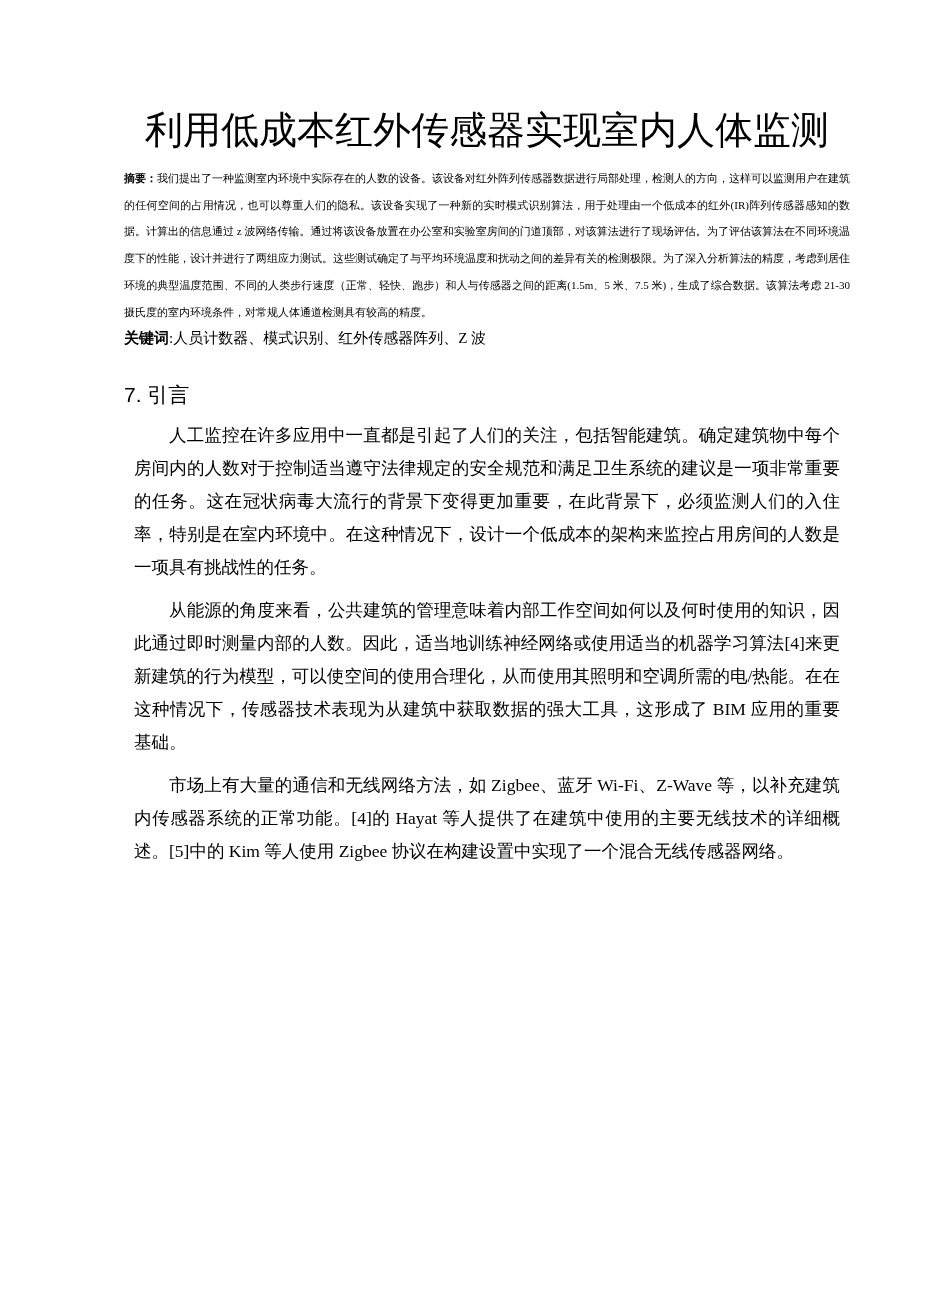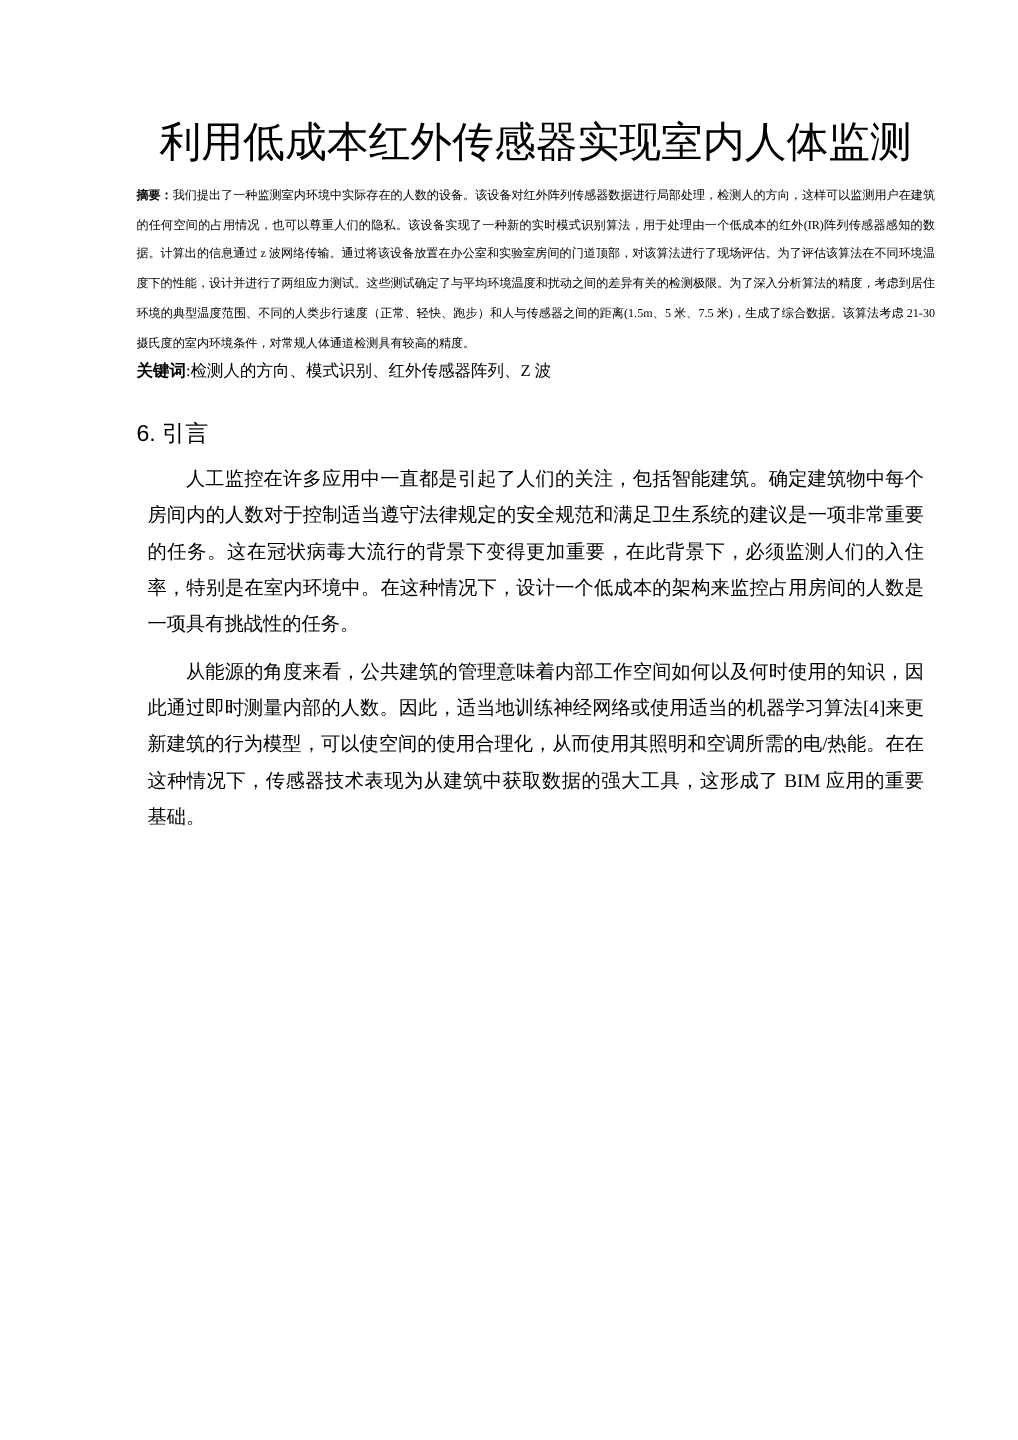--- a/index.html
+++ b/index.html
@@ -60,22 +60,23 @@
 </style>
 </head>
 <body>
 
 <div class="page">
 
   <h1 class="doc-title">利用低成本红外传感器实现室内人体监测</h1>
 
   <p class="abstract"><span class="bold">摘要：</span><span>我们提出了一种监测室内环境中实际存在的人数的设备。该设备对红外阵列传感器数据进行局部处理，检测人的方向，这样可以监测用户在建筑的任何空间的占用情况，也可以尊重人们的隐私。该设备实现了一种新的实时模式识别算法，用于处理由一个低成本的红外(IR)阵列传感器感知的数据。计算出的信息通过 z 波网络传输。通过将该设备放置在办公室和实验室房间的门道顶部，对该算法进行了现场评估。为了评估该算法在不同环境温度下的性能，设计并进行了两组应力测试。这些测试确定了与平均环境温度和扰动之间的差异有关的检测极限。为了深入分析算法的精度，考虑到居住环境的典型温度范围、不同的人类步行速度（正常、轻快、跑步）和人与传感器之间的距离(1.5m、5 米、7.5 米)，生成了综合数据。该算法考虑 21-30 摄氏度的室内环境条件，对常规人体通道检测具有较高的精度。</span></p>
 
-  <p class="keywords"><span class="bold">关键词</span><span>:</span><span>检测人的方向、模式识别、红外传感器阵列、Z 波</span></p>
+  <p class="keywords"><span class="bold">关键词</span><span>:</span><span>人员计数器、模式识别、红外传感器阵列、Z 波</span></p>
 
-  <h2 class="section-heading">6. 引言</h2>
+  <h2 class="section-heading">7. 引言</h2>
 
   <div class="body-text">
     <p>人工监控在许多应用中一直都是引起了人们的关注，包括智能建筑。确定建筑物中每个房间内的人数对于控制适当遵守法律规定的安全规范和满足卫生系统的建议是一项非常重要的任务。这在冠状病毒大流行的背景下变得更加重要，在此背景下，必须监测人们的入住率，特别是在室内环境中。在这种情况下，设计一个低成本的架构来监控占用房间的人数是一项具有挑战性的任务。</p>
     <p>从能源的角度来看，公共建筑的管理意味着内部工作空间如何以及何时使用的知识，因此通过即时测量内部的人数。因此，适当地训练神经网络或使用适当的机器学习算法[4]来更新建筑的行为模型，可以使空间的使用合理化，从而使用其照明和空调所需的电/热能。在在这种情况下，传感器技术表现为从建筑中获取数据的强大工具，这形成了 BIM 应用的重要基础。</p>
+    <p>市场上有大量的通信和无线网络方法，如 Zigbee、蓝牙 Wi-Fi、Z-Wave 等，以补充建筑内传感器系统的正常功能。[4]的 Hayat 等人提供了在建筑中使用的主要无线技术的详细概述。[5]中的 Kim 等人使用 Zigbee 协议在构建设置中实现了一个混合无线传感器网络。</p>
   </div>
 
 </div>
 
 </body></html>

